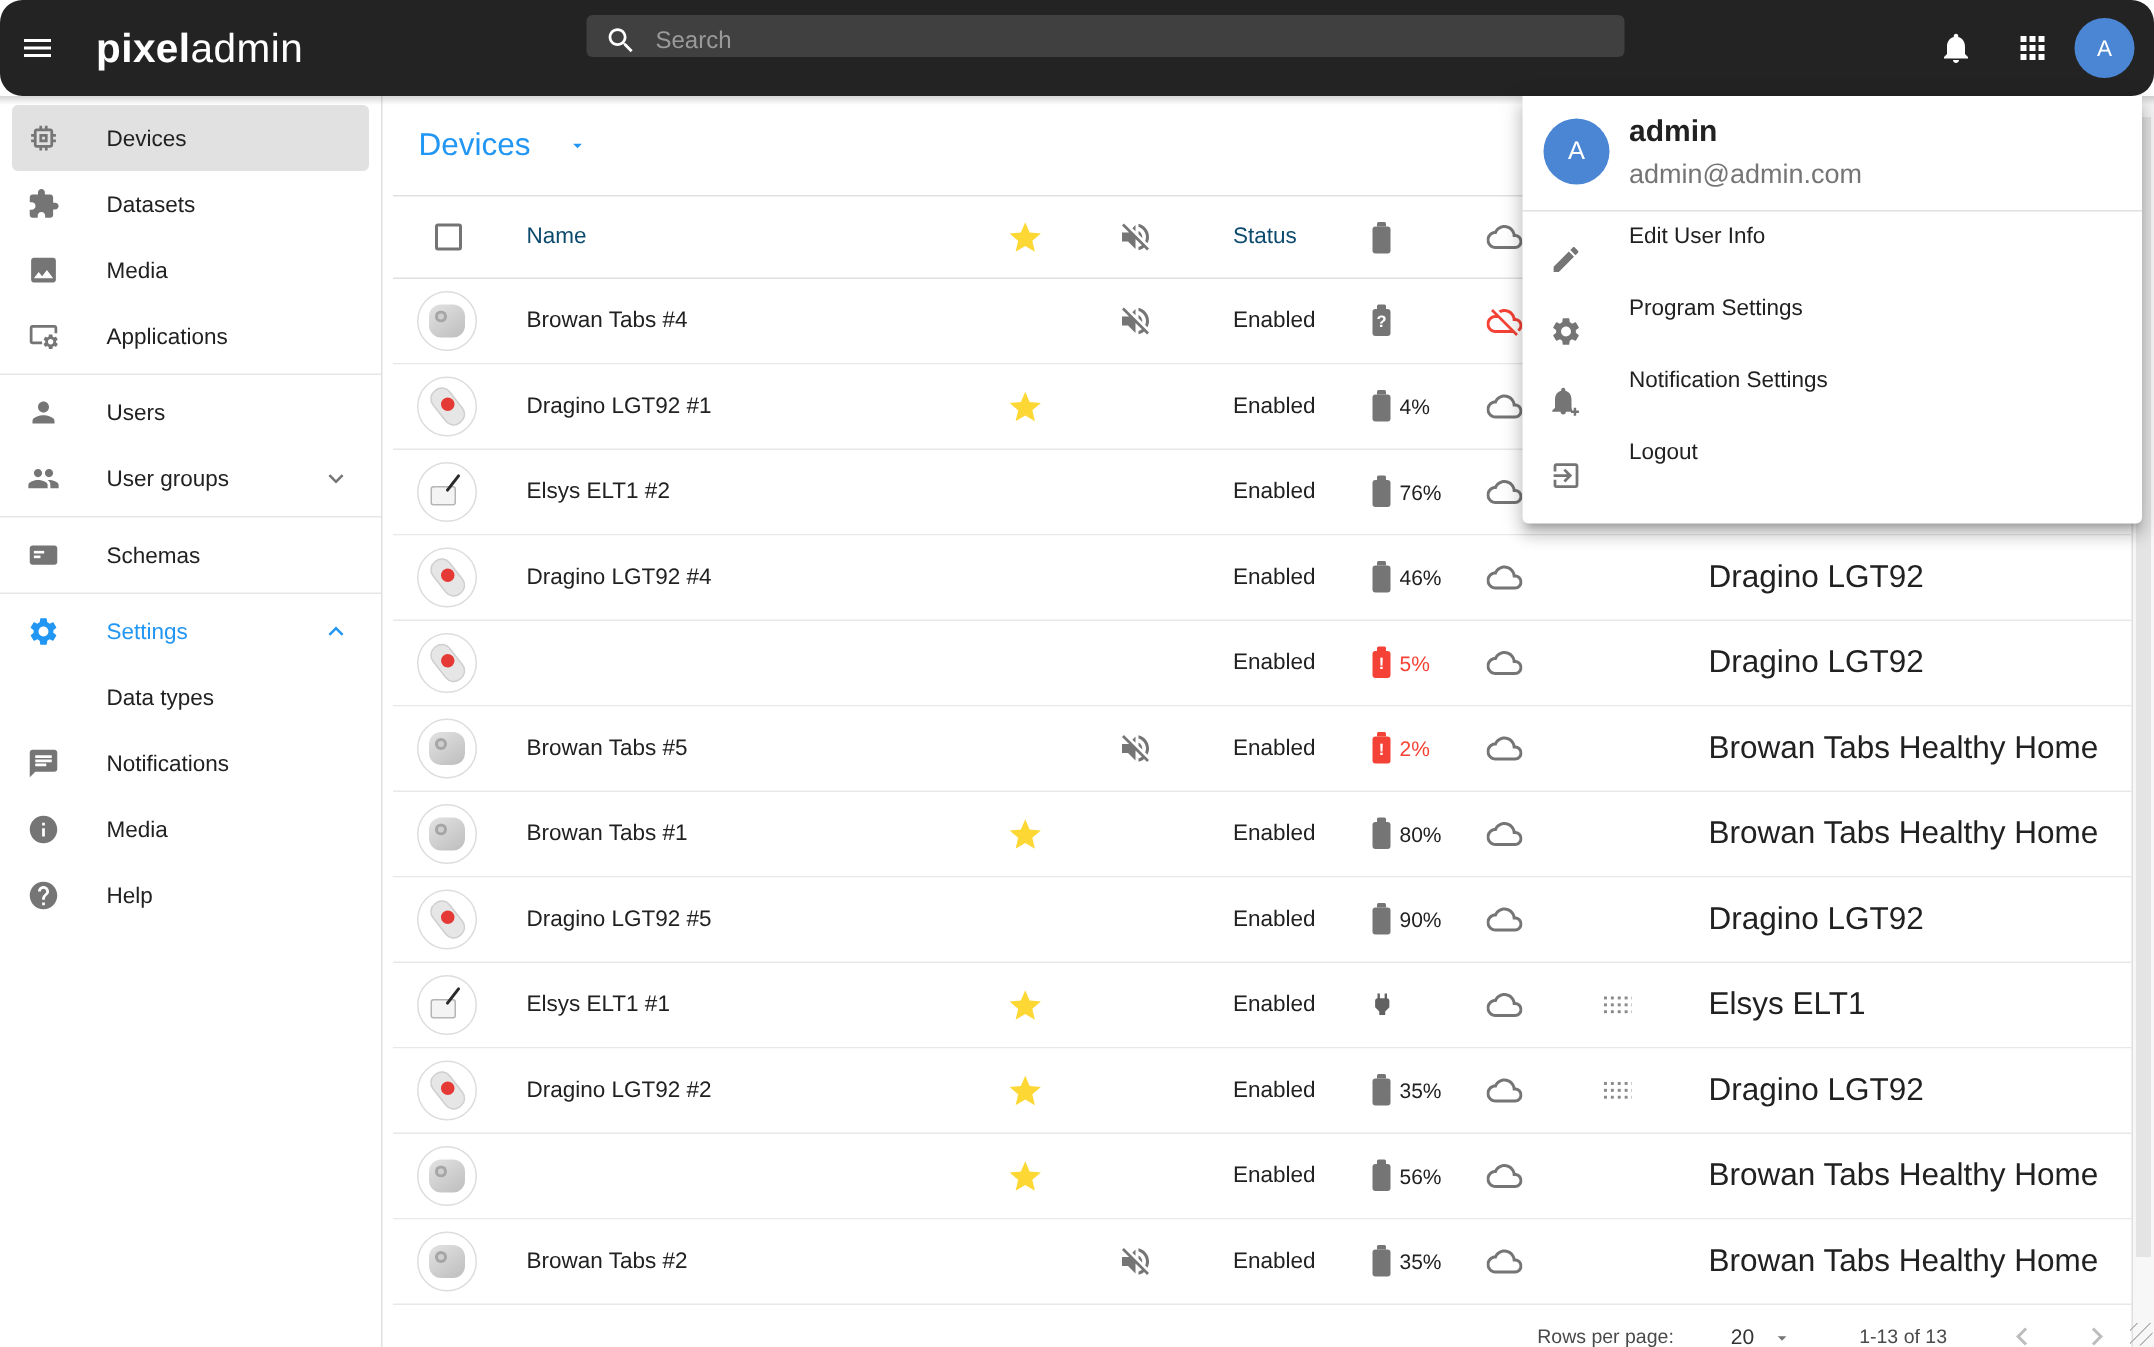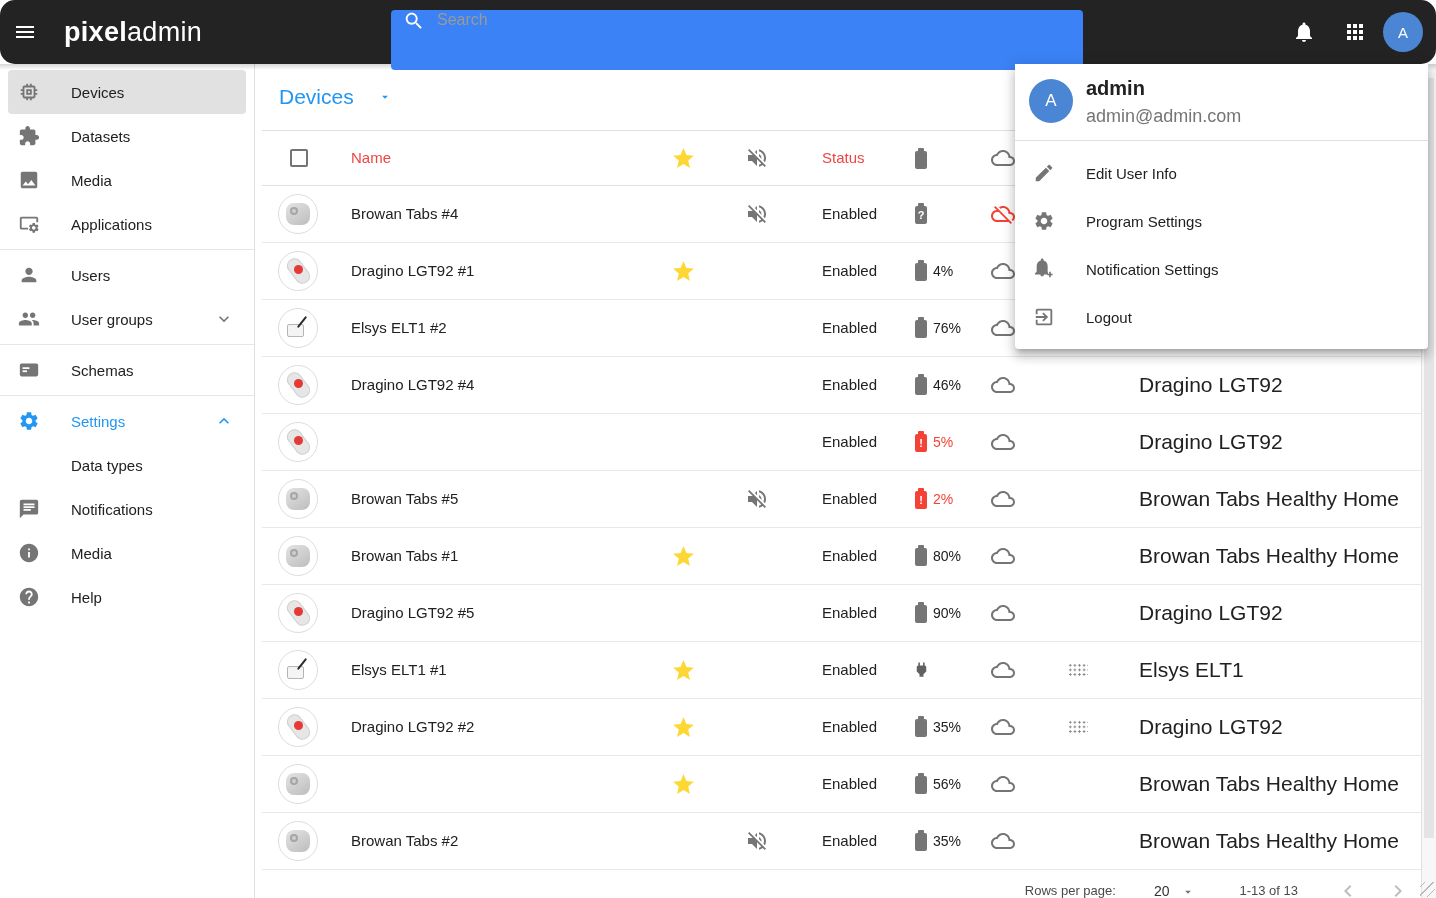--- a/index.html
+++ b/index.html
@@ -8,21 +8,21 @@
     font-family:"Liberation Sans","DejaVu Sans",sans-serif;background:#fff;
     -webkit-font-smoothing:antialiased;
   }
   svg{display:block;}
   
   .topbar{position:absolute;left:0;top:0;width:100%;height:64px;background:#232323;z-index:50;border-radius:15px;}
   .hamburger{position:absolute;left:13px;top:20px;width:24px;height:24px;fill:#fff;cursor:pointer;}
   .logo{position:absolute;left:64px;top:0;height:64px;line-height:64px;color:#fff;font-size:27px;letter-spacing:.3px;cursor:default;}
   .logo .b{font-weight:700;}
   .logo .l{font-weight:300;}
-  .search{position:absolute;left:391px;top:10px;width:692px;height:60px;background:#3b82f6;border-radius:4px;display:flex;align-items:flex-start;padding:0 12px;box-sizing:border-box;}
+  .search{position:absolute;left:391px;top:10px;width:692px;height:28px;background:#404040;border-radius:4px;display:flex;align-items:flex-end;padding:0 12px;box-sizing:border-box;}
   .search svg{width:22px;height:22px;fill:#fff;margin-right:10px;flex:none;}
   .search input{background:transparent;border:none;outline:none;color:#fff;font-size:16px;width:100%;font-family:inherit;}
   .search input::placeholder{color:#9a9a9a;}
   .tb-icon{position:absolute;top:20px;width:24px;height:24px;fill:#fff;cursor:pointer;}
   .tb-bell{left:1292px;}
   .tb-apps{left:1343px;}
   .tb-avatar{position:absolute;left:1383px;top:12px;width:40px;height:40px;border-radius:50%;background:#4a86d3;color:#fff;font-size:15px;display:flex;align-items:center;justify-content:center;cursor:pointer;}
   .bar-shadow{position:absolute;left:0;right:0;top:64px;height:6px;background:linear-gradient(rgba(0,0,0,.16),transparent);z-index:40;pointer-events:none;}
   
   .sidebar{position:absolute;left:0;top:64px;bottom:0;width:255px;background:#fff;border-right:1px solid #e0e0e0;padding-top:6px;box-sizing:border-box;z-index:10;}
@@ -36,21 +36,21 @@
   .side-item .chev.blue{fill:#2196F3;}
   .side-divider{height:1px;background:#e6e6e6;margin:3px 0;}
   
   .main{position:absolute;left:256px;top:64px;right:0;bottom:0;background:#fff;}
   .page-head{height:66px;position:relative;}
   .page-title{position:absolute;left:23px;top:21px;display:flex;align-items:center;gap:24px;cursor:pointer;}
   .page-title .t{font-size:21px;font-weight:500;color:#2196F3;}
   .page-title svg{width:14px;height:14px;fill:#2196F3;}
   .tablewrap{margin:0 14px 0 6px;}
   .thead{position:relative;height:54px;border-top:1px solid #e0e0e0;border-bottom:1px solid #e0e0e0;}
-  .thead .txt{position:absolute;top:0;line-height:54px;font-size:15px;color:#ef4444;}
+  .thead .txt{position:absolute;top:0;line-height:54px;font-size:15px;color:#0c4a6e;}
   .h-check{position:absolute;left:28px;top:18px;width:18px;height:18px;border:2px solid #747474;border-radius:2px;box-sizing:border-box;cursor:pointer;}
   .h-name{left:89px;}
   .h-status{left:560px;}
   .h-star{position:absolute;left:409px;top:15px;width:25px;height:25px;fill:#FDD835;}
   .h-mute{position:absolute;left:483px;top:15px;width:24px;height:24px;fill:#757575;}
   .h-batt{position:absolute;left:653px;top:19px;}
   .h-cloud{position:absolute;left:729px;top:15px;width:24px;height:24px;fill:#757575;}
   
   .row{position:relative;height:56px;border-bottom:1px solid #e8e8e8;cursor:pointer;background:#fff;}
   .row .c{position:absolute;}
@@ -90,21 +90,21 @@
   .resize-grip{position:absolute;right:1px;bottom:1px;width:15px;height:15px;z-index:70;cursor:nwse-resize;
     background:repeating-linear-gradient(135deg,transparent 0 3px,#b9b9b9 3px 4px,transparent 4px 6px);}
   
   .menu{position:absolute;top:64px;right:8px;width:413px;background:#fff;border-radius:0 0 4px 4px;z-index:60;padding-bottom:8px;
     box-shadow:0 5px 5px -3px rgba(0,0,0,.2),0 8px 10px 1px rgba(0,0,0,.14),0 3px 14px 2px rgba(0,0,0,.12);}
   .menu-header{position:relative;height:76px;border-bottom:1px solid #e0e0e0;}
   .menu-avatar{position:absolute;left:14px;top:15px;width:44px;height:44px;border-radius:50%;background:#4a86d3;color:#fff;font-size:17px;display:flex;align-items:center;justify-content:center;}
   .menu-name{position:absolute;left:71px;top:13px;font-size:20px;font-weight:700;color:#212121;}
   .menu-email{position:absolute;left:71px;top:42px;font-size:18px;color:#757575;}
   .menu-items{padding-top:8px;}
-  .menu-item{position:relative;height:48px;display:flex;align-items:center;cursor:pointer;}
+  .menu-item{position:relative;height:48px;display:flex;align-items:flex-start;cursor:pointer;}
   .menu-item .ic{position:absolute;left:18px;top:13px;width:22px;height:22px;fill:#757575;}
   .menu-item .lbl{margin-left:71px;font-size:15px;color:#212121;}
 </style>
 </head>
 <body>
 
 <div class="topbar">
   <svg class="hamburger" viewBox="0 0 24 24">
       <path d="M3 18h18v-2H3v2zm0-5h18v-2H3v2zm0-7v2h18V6H3z"></path>
     </svg>

